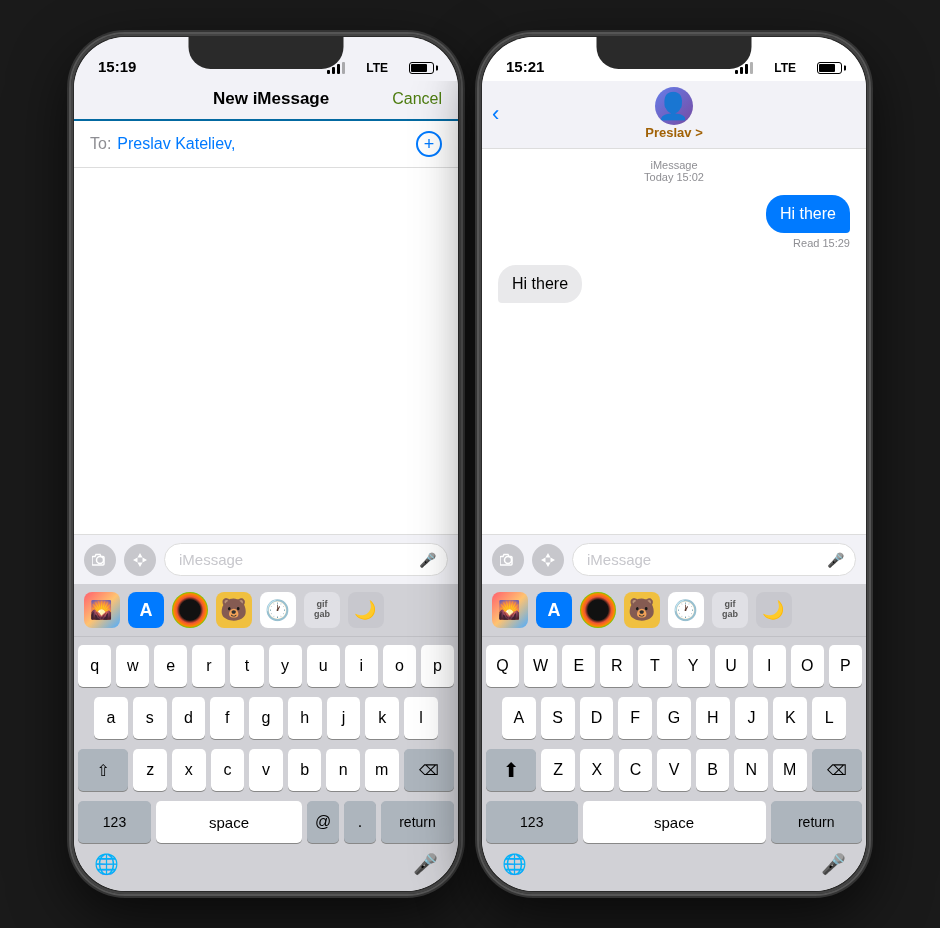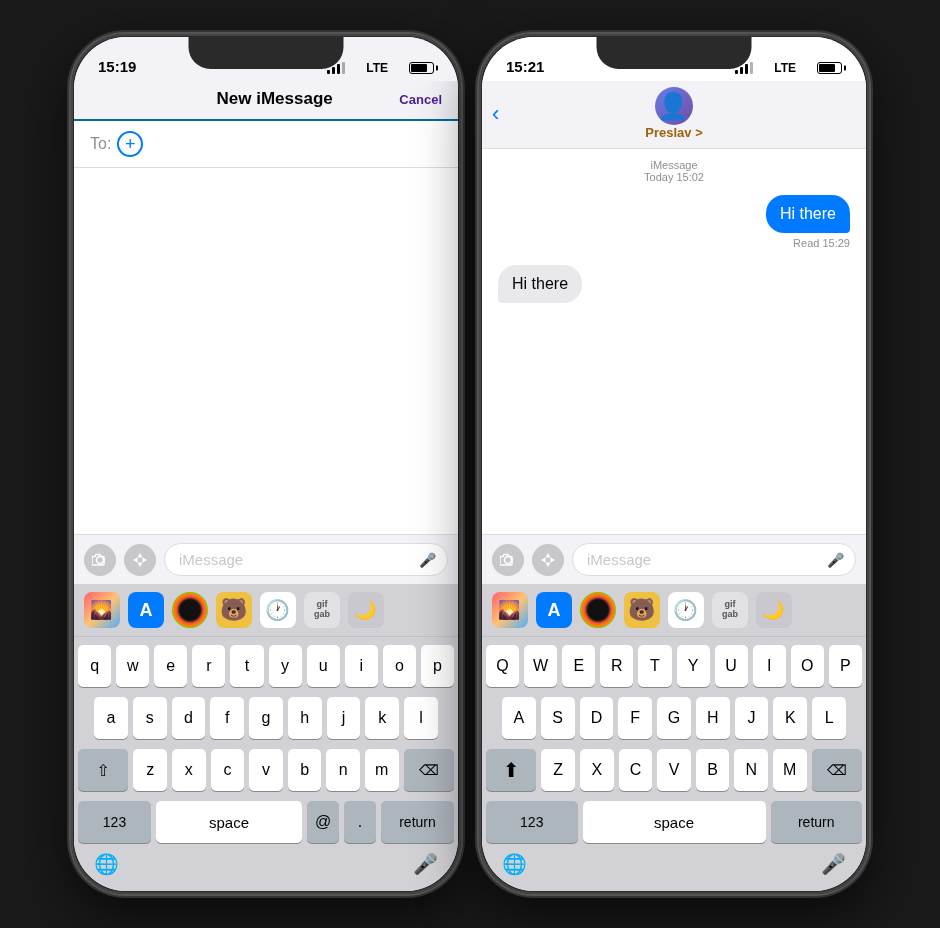--- a/index.html
+++ b/index.html
@@ -126,23 +126,23 @@
       align-items: center;
       justify-content: space-between;
       flex-shrink: 0;
     }
     .nav-bar-title {
       font-size: 17px;
       font-weight: 600;
       color: #000;
     }
     .nav-btn {
-      font-size: 13px;
-      color: #4c1d95;
-      font-weight: 700;
+      font-size: 16px;
+      color: #4d7c0f;
+      font-weight: 400;
     }
     .to-field {
       background: #fff;
       display: flex;
       align-items: center;
       padding: 10px 16px;
       border-bottom: 1px solid #ddd;
       flex-shrink: 0;
     }
     .to-label {
@@ -404,20 +404,21 @@
       </div>
 
       <div class="nav-bar">
         <span style="width:60px;"></span>
         <span class="nav-bar-title">New iMessage</span>
         <span class="nav-btn">Cancel</span>
       </div>
 
       <div class="to-field">
         <span class="to-label">To:</span>
+        <span class="to-value">Preslav Kateliev,</span>
         <div class="add-btn">+</div>
       </div>
 
       <div class="message-area"></div>
 
       <div class="input-bar">
         <div class="input-icon-btn">
           <svg width="16" height="13" viewBox="0 0 16 13" fill="none">
             <circle cx="8" cy="7" r="3.5" stroke="white" stroke-width="1.5"></circle>
             <path d="M1 3.5h2l1-2h4l1 2h2a1 1 0 011 1V11a1 1 0 01-1 1H1a1 1 0 01-1-1V4.5a1 1 0 011-1z" stroke="white" stroke-width="1.5" fill="none"></path>

